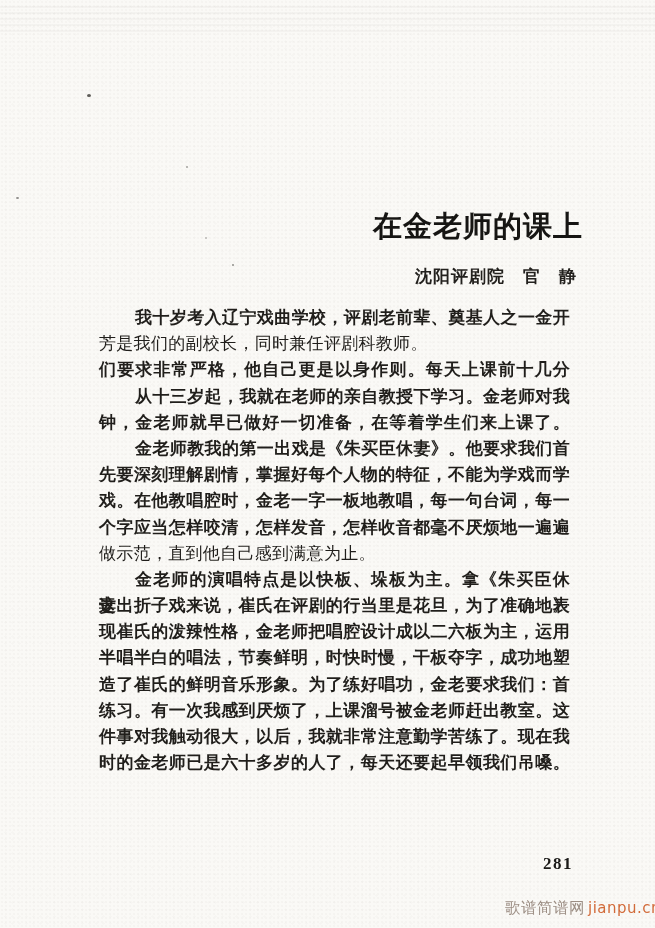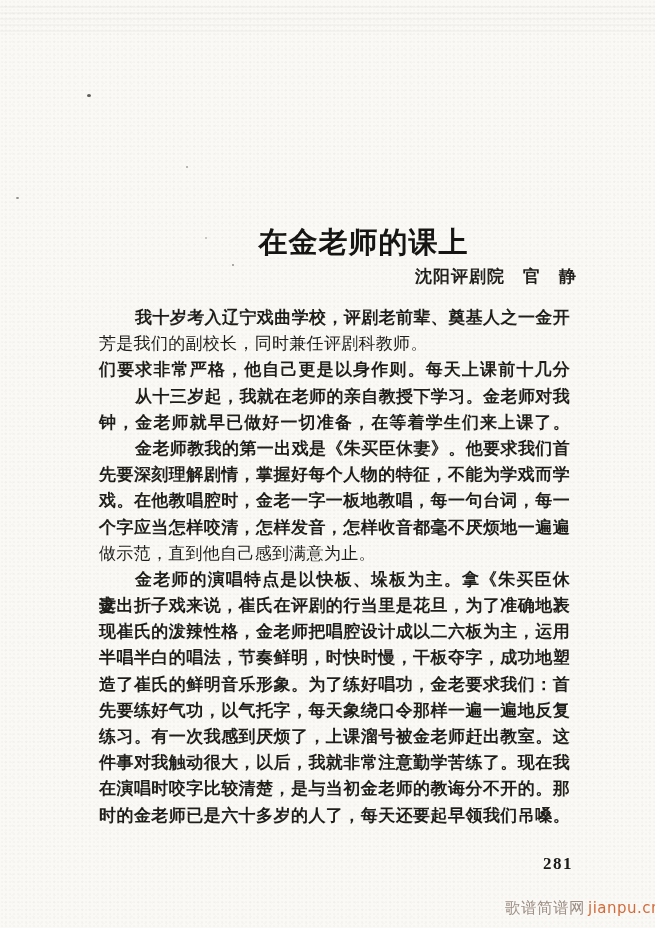--- a/index.html
+++ b/index.html
@@ -31,22 +31,22 @@
       180deg,
       rgba(90,85,80,0.04) 0px, rgba(90,85,80,0.04) 2px,
       transparent 2px, transparent 6px);
     pointer-events: none;
   }
   .title {
     position: absolute;
     left: 99px;
     top: 208px;
     width: 471px;
-    margin: 16px;
-    text-align: center;
+    margin: 0;
+    text-align: right;
     transform: translateX(13px);
     font-family: "Liberation Sans", "DejaVu Sans", sans-serif;
     font-weight: 700;
     font-size: 29px;
     line-height: 36px;
     letter-spacing: 1px;
     color: #161513;
   }
   .byline {
     position: absolute;
@@ -136,24 +136,22 @@
       <div class="line indent justify">金老师教我的第一出戏是《朱买臣休妻》。他要求我们首</div>
       <div class="line justify">先要深刻理解剧情，掌握好每个人物的特征，不能为学戏而学</div>
       <div class="line justify">戏。在他教唱腔时，金老一字一板地教唱，每一句台词，每一</div>
       <div class="line justify">个字应当怎样咬清，怎样发音，怎样收音都毫不厌烦地一遍遍</div>
       <div class="line">做示范，直到他自己感到满意为止。</div>
       <div class="line indent justify">金老师的演唱特点是以快板、垛板为主。拿《朱买臣休妻》</div>
       <div class="line justify">这出折子戏来说，崔氏在评剧的行当里是花旦，为了准确地表</div>
       <div class="line justify">现崔氏的泼辣性格，金老师把唱腔设计成以二六板为主，运用</div>
       <div class="line justify">半唱半白的唱法，节奏鲜明，时快时慢，干板夺字，成功地塑</div>
       <div class="line justify">造了崔氏的鲜明音乐形象。为了练好唱功，金老要求我们：首</div>
-      <div class="line justify">先要练好气功，以气托字，每天象绕口令那样一遍一遍地反复</div>
       <div class="line justify">练习。有一次我感到厌烦了，上课溜号被金老师赶出教室。这</div>
       <div class="line justify">件事对我触动很大，以后，我就非常注意勤学苦练了。现在我</div>
-      <div class="line justify">在演唱时咬字比较清楚，是与当初金老师的教诲分不开的。那</div>
       <div class="line justify">时的金老师已是六十多岁的人了，每天还要起早领我们吊嗓。</div>
     </div>
 
   <div class="page-number">281</div>
 
   <div class="watermark">
     <span class="site-name" style="color: rgb(156, 142, 132);">歌谱简谱网</span><span class="site-url" style="color: rgb(210, 107, 58);">jianpu.cn</span>
   </div>
 
 </div>

